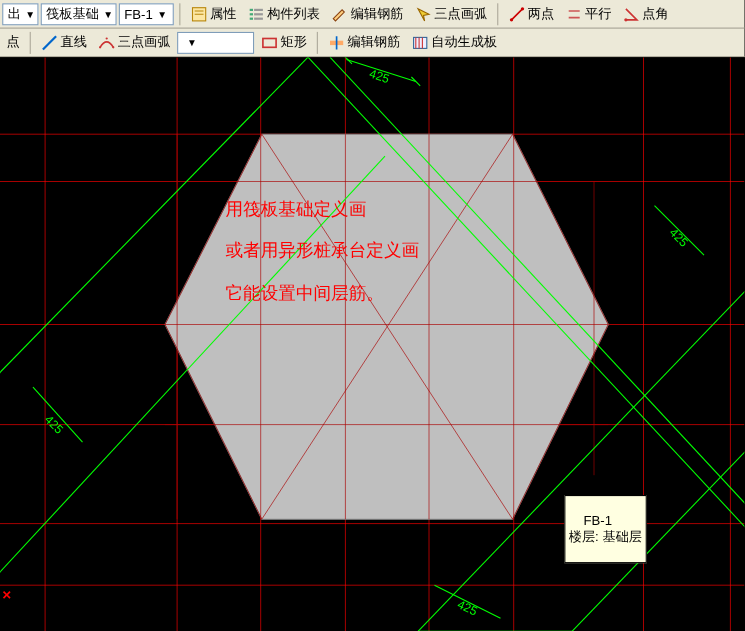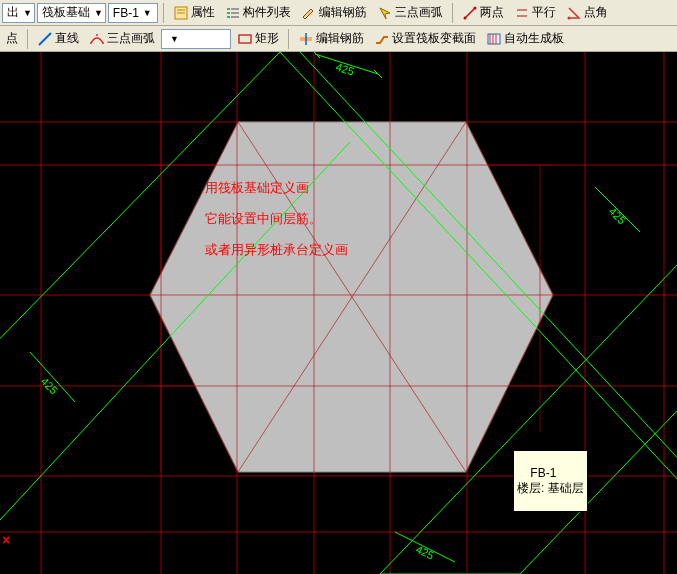--- a/index.html
+++ b/index.html
@@ -69,21 +69,21 @@
     background: #ffffe1;
     border: 1px solid #000;
     padding: 1px 3px;
     font-size: 12px;
     line-height: 1.2;
     white-space: pre;
   }
   .annotation {
     position: absolute;
     color: #ff0000;
-    font-size: 13px;
+    font-size: 16px;
     font-family: SimSun, serif;
     line-height: 2.4;
     white-space: nowrap;
   }
   .origin {
     position: absolute;
     color: #ff0000;
     font-size: 14px;
     font-weight: bold;
   }
@@ -218,28 +218,20 @@
   </div>
   <div class="tb-sep"></div>
   <div class="tb-btn">
     <span class="icon">
         <svg width="16" height="16">
           <rect x="2" y="6" width="12" height="4" fill="#fa6"></rect>
           <line x1="8" y1="2" x2="8" y2="14" stroke="#06c" stroke-width="1.5"></line>
         </svg>
       </span>
     <span>编辑钢筋</span>
-  </div>
-  <div class="tb-btn">
-    <span class="icon">
-        <svg width="16" height="16">
-          <path d="M2 12 L6 12 L10 6 L14 6" fill="none" stroke="#c60" stroke-width="2"></path>
-        </svg>
-      </span>
-    <span>设置筏板变截面</span>
   </div>
   <div class="tb-btn">
     <span class="icon">
         <svg width="16" height="16">
           <rect x="2" y="3" width="12" height="10" fill="#eef" stroke="#369"></rect>
           <line x1="4" y1="3" x2="4" y2="13" stroke="#c33"></line>
           <line x1="7" y1="3" x2="7" y2="13" stroke="#c33"></line>
           <line x1="10" y1="3" x2="10" y2="13" stroke="#c33"></line>
         </svg>
       </span>
@@ -314,22 +306,22 @@
       <text class="dim-text" x="40" y="330" transform="rotate(45 40 330)">425</text>
 
       <line x1="395" y1="480" x2="455" y2="510" stroke="#00ff00"></line>
       <text class="dim-text" x="415" y="500" transform="rotate(25 415 500)">425</text>
     </g>
   </svg>
 
   
   <div class="annotation" style="left:205px; top:120px;">
     <div>用筏板基础定义画</div>
+    <div>或者用异形桩承台定义画</div>
     <div>它能设置中间层筋。</div>
-    <div>或者用异形桩承台定义画</div>
   </div>
 
   
   <div class="tooltip" style="left:513px; top:398px;">
     <span style="white-space: pre;">FB-1
 楼层: 基础层</span>
   </div>
 
   
   <div class="origin" style="left:2px; top:480px;">

